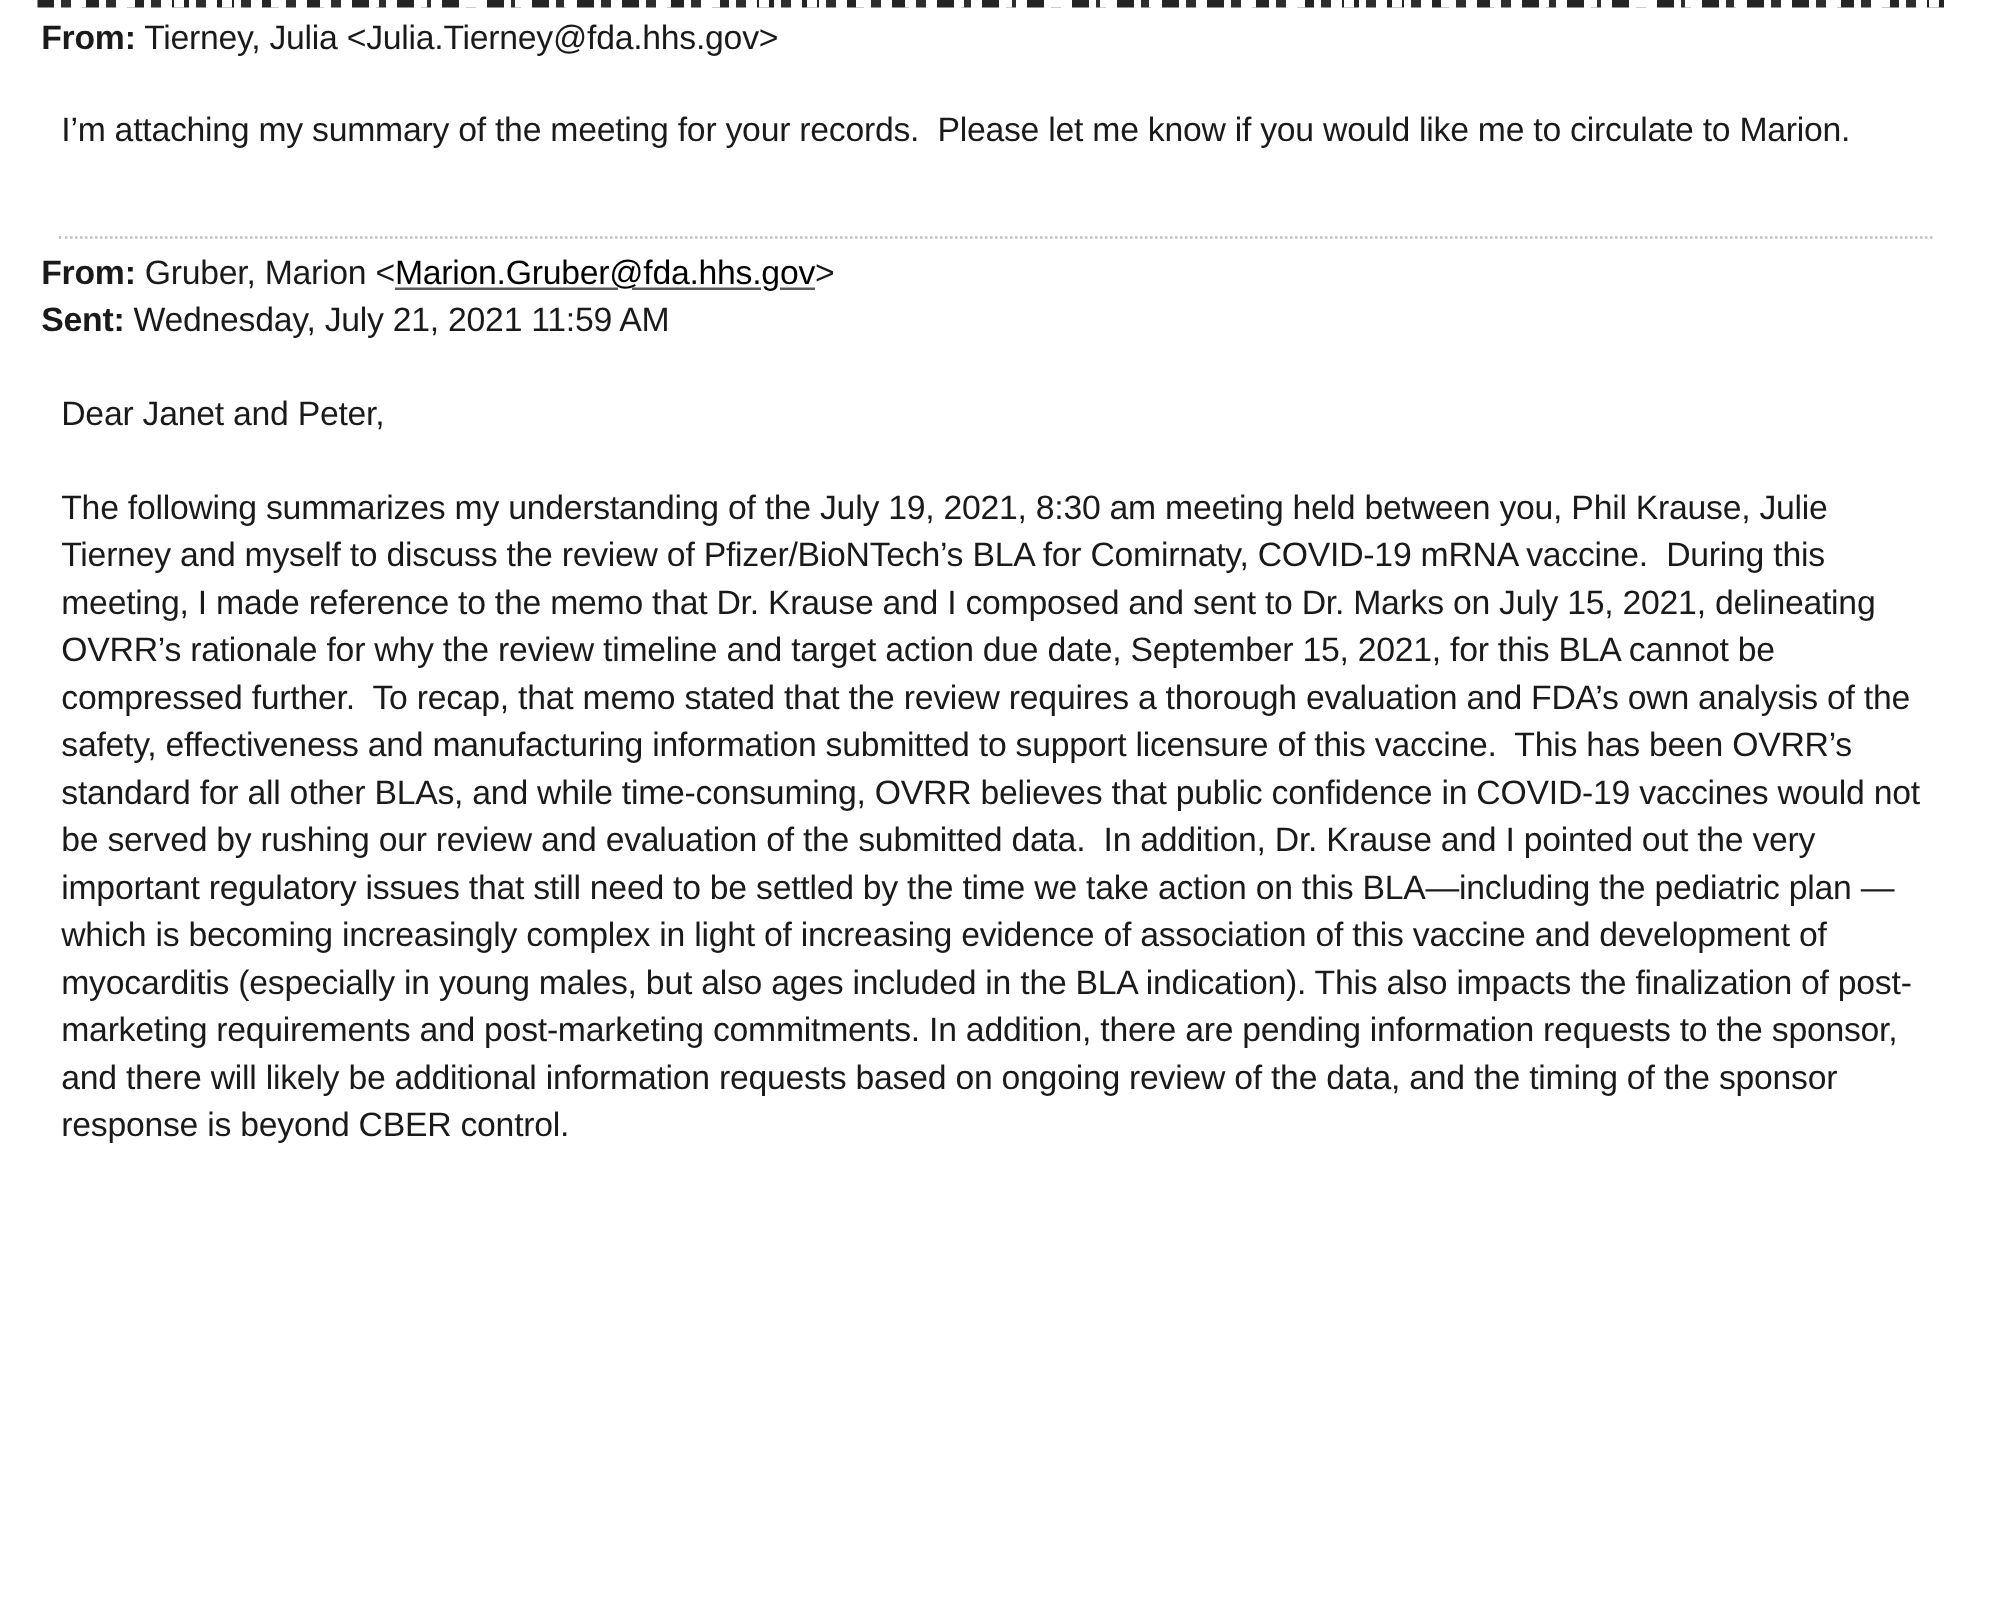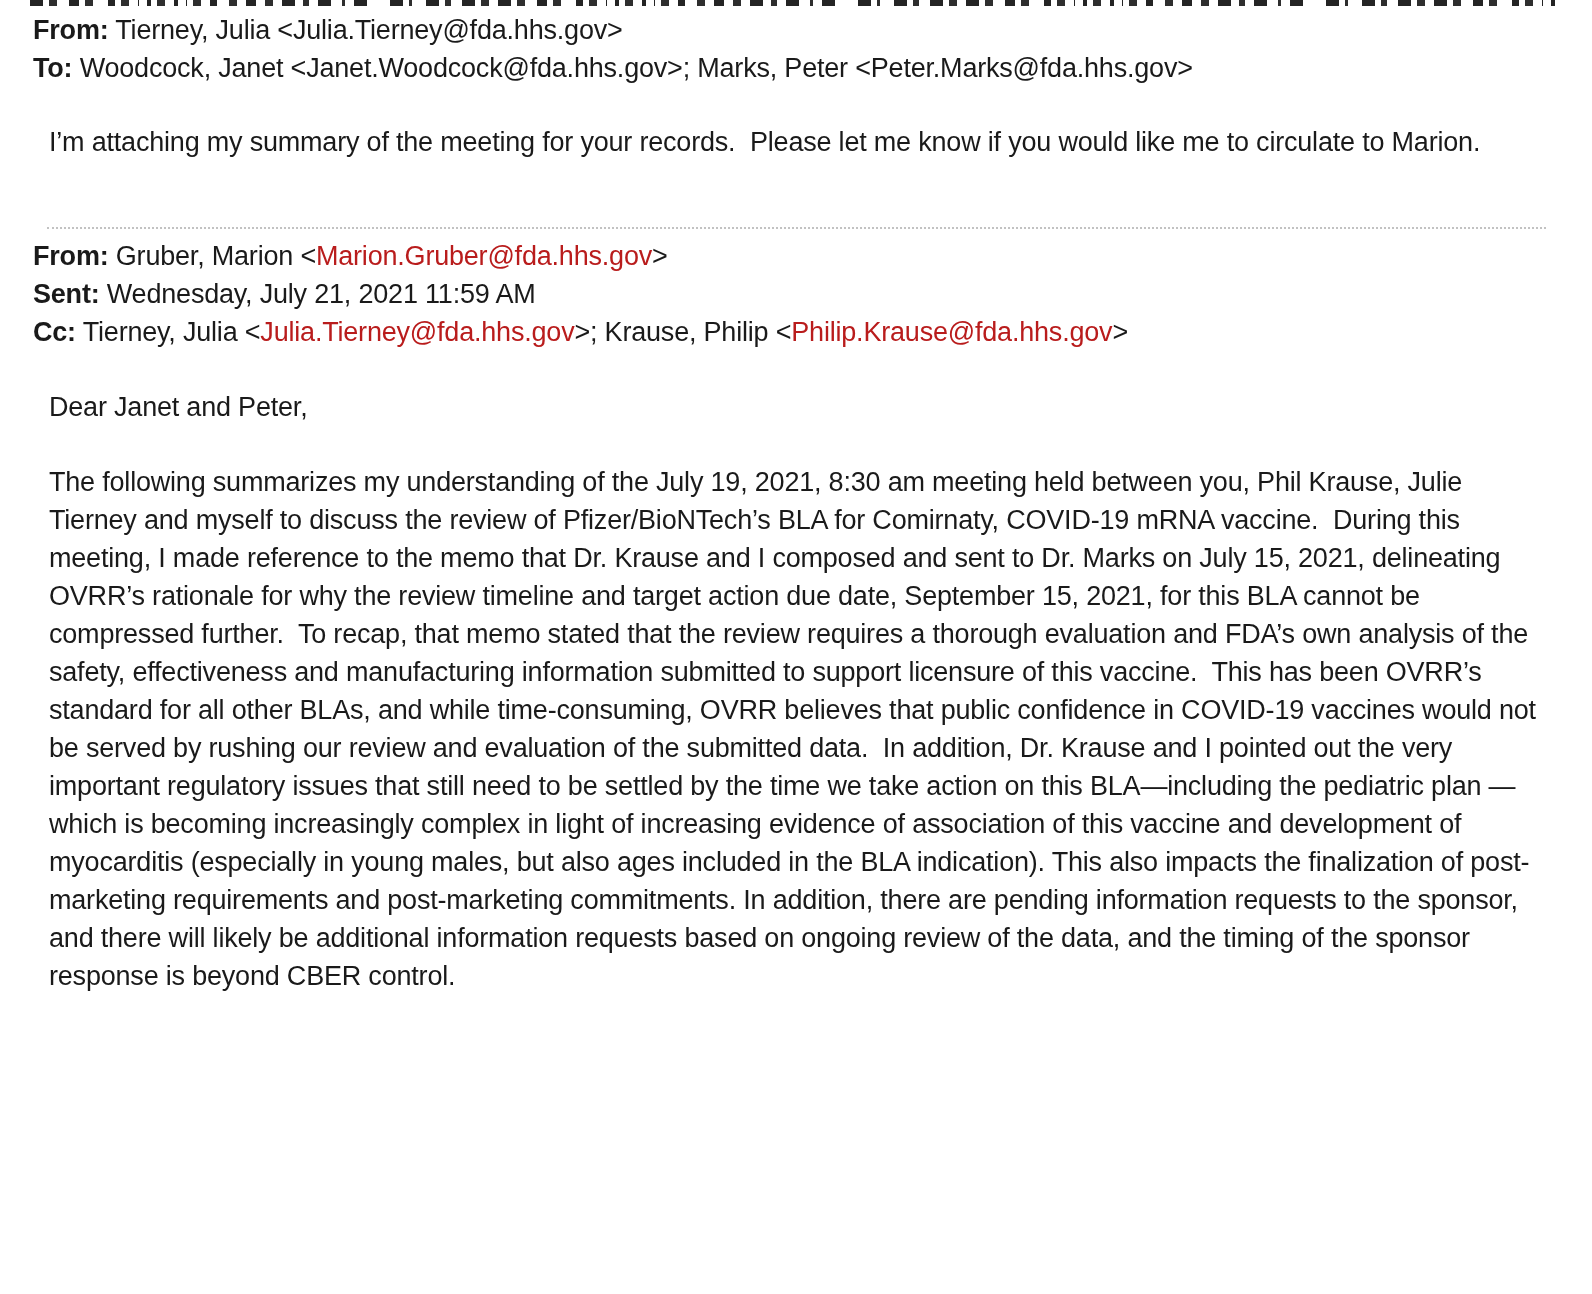--- a/index.html
+++ b/index.html
@@ -30,46 +30,45 @@
   .lbl { font-weight: 700; }
   p { white-space: pre-wrap; margin: 16px; }
   .body-first { margin-top: 36px; }
   .divider {
     border: none;
     border-top: 2px dotted #c2c2c2;
     height: 0;
     margin: 66px 18px 8px 14px;
   }
   .link {
-    color: #b91c1c;
+    color: #000000;
+    text-decoration: underline;
     text-decoration-color: #5a5a5a;
     text-underline-offset: 3px;
     cursor: pointer;
   }
   .salutation { margin-top: 37px; }
   .long-body { margin-top: 37px; }
 </style>
 </head>
 <body>
 
 <div class="page">
   <div class="crop-artifact"></div>
 
   <div class="content">
 
     <section>
       <div class="hline"><span class="lbl">From:</span><span> Tierney, Julia &lt;Julia.Tierney@fda.hhs.gov&gt;</span></div>
-      <div class="hline"><span class="lbl">To:</span><span> Woodcock, Janet &lt;Janet.Woodcock@fda.hhs.gov&gt;; Marks, Peter &lt;Peter.Marks@fda.hhs.gov&gt;</span></div>
       <p class="body-first">I’m attaching my summary of the meeting for your records.  Please let me know if you would like me to circulate to Marion.</p>
     </section>
 
     <hr class="divider">
 
     <section>
       <div class="hline"><span class="lbl">From:</span><span> Gruber, Marion &lt;</span><a class="link">Marion.Gruber@fda.hhs.gov</a><span>&gt;</span></div>
       <div class="hline"><span class="lbl">Sent:</span><span> Wednesday, July 21, 2021 11:59 AM</span></div>
-      <div class="hline"><span class="lbl">Cc:</span><span> Tierney, Julia &lt;</span><a class="link">Julia.Tierney@fda.hhs.gov</a><span>&gt;; Krause, Philip &lt;</span><a class="link">Philip.Krause@fda.hhs.gov</a><span>&gt;</span></div>
       <p class="salutation">Dear Janet and Peter,</p>
       <p class="long-body">The following summarizes my understanding of the July 19, 2021, 8:30 am meeting held between you, Phil Krause, Julie Tierney and myself to discuss the review of Pfizer/BioNTech’s BLA for Comirnaty, COVID-19 mRNA vaccine.  During this meeting, I made reference to the memo that Dr. Krause and I composed and sent to Dr. Marks on July 15, 2021, delineating OVRR’s rationale for why the review timeline and target action due date, September 15, 2021, for this BLA cannot be compressed further.  To recap, that memo stated that the review requires a thorough evaluation and FDA’s own analysis of the safety, effectiveness and manufacturing information submitted to support licensure of this vaccine.  This has been OVRR’s standard for all other BLAs, and while time-consuming, OVRR believes that public confidence in COVID-19 vaccines would not be served by rushing our review and evaluation of the submitted data.  In addition, Dr. Krause and I pointed out the very important regulatory issues that still need to be settled by the time we take action on this BLA—including the pediatric plan — which is becoming increasingly complex in light of increasing evidence of association of this vaccine and development of myocarditis (especially in young males, but also ages included in the BLA indication). This also impacts the finalization of post-marketing requirements and post-marketing commitments. In addition, there are pending information requests to the sponsor, and there will likely be additional information requests based on ongoing review of the data, and the timing of the sponsor response is beyond CBER control.</p>
     </section>
 
   </div>
 </div>
 
 </body></html>

